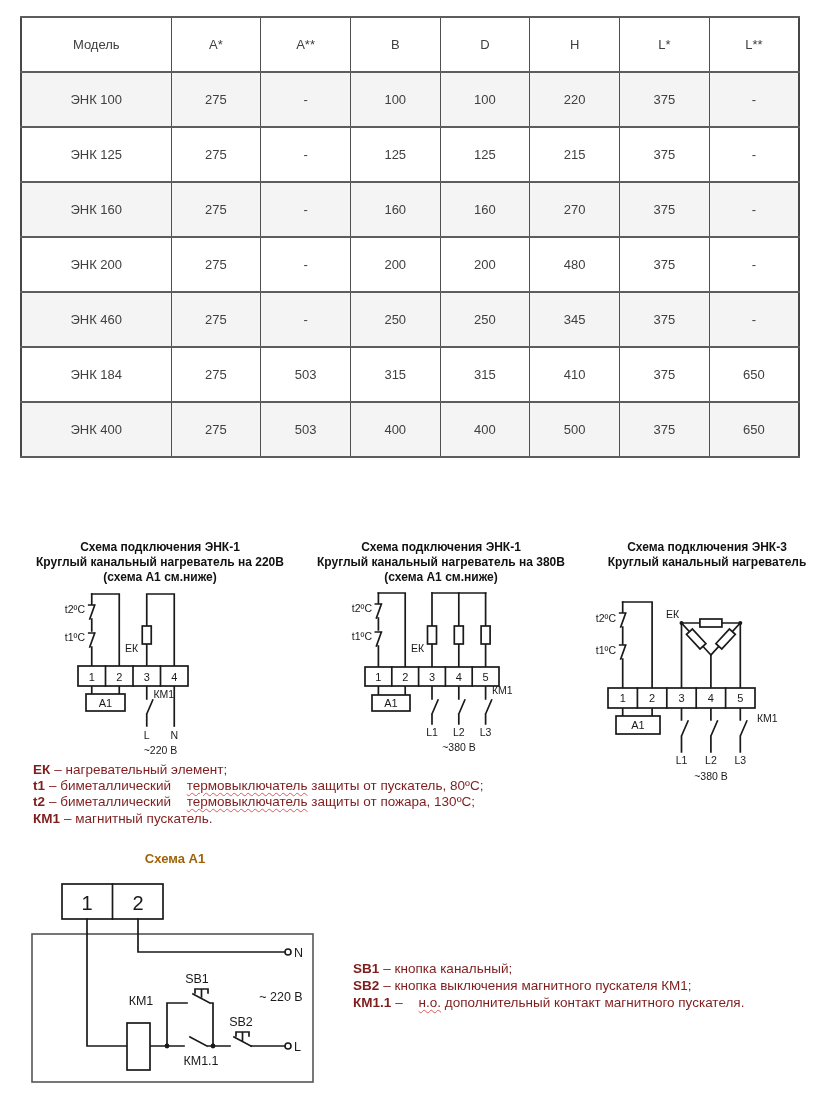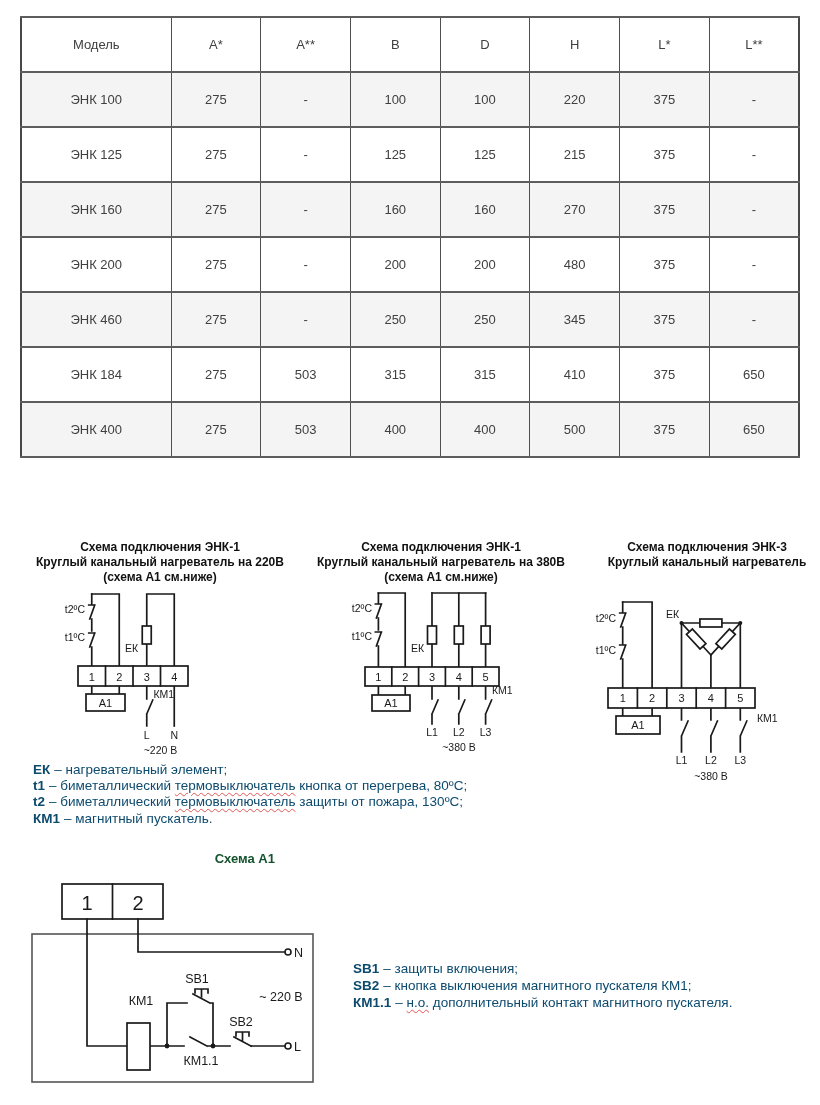--- a/index.html
+++ b/index.html
@@ -13,27 +13,27 @@
                border-top:2px solid #5d5d5d; border-bottom:2px solid #5d5d5d;
                height:53px; text-align:center; vertical-align:middle; font-weight:normal; padding:0; }
   table.dims col.c-model { width:150px; }
   table.dims tbody tr:nth-child(odd) { background:#f4f4f4; }
 
   
   .diag-title { position:absolute; text-align:center; font-weight:bold; font-size:12px;
                 line-height:15px; color:#111; }
 
   
-  .legend { position:absolute; font-size:13.5px; line-height:16.2px; color:#0c4a6e; }
+  .legend { position:absolute; font-size:13.5px; line-height:16.2px; color:#7f1d1d; }
   .legend .lk { font-weight:bold; margin-right:4px; }
   .wavy { text-decoration-line:underline; text-decoration-style:wavy;
-          text-decoration-color:#e25555; text-decoration-thickness:1px; text-underline-offset:2px; }
-
-  .schemeA1-title { position:absolute; left:75px; top:851px; width:200px; text-align:right;
-                    font-weight:bold; font-size:13px; color:#14532d; }
+          text-decoration-color:#e25555; text-decoration-thickness:1px; text-underline-offset:2px;margin-left:12px; }
+
+  .schemeA1-title { position:absolute; left:75px; top:851px; width:200px; text-align:center;
+                    font-weight:bold; font-size:13px; color:#a16207; }
 
   
   svg { position:absolute; overflow:visible; }
   .wire { stroke:#1a1a1a; stroke-width:1.7; fill:none; stroke-linecap:square; }
   .comp { fill:#fff; stroke:#1a1a1a; stroke-width:1.7; }
   .bigbox { fill:none; stroke:#555; stroke-width:1.6; }
   .dot { fill:#1a1a1a; stroke:none; }
   .node { fill:#fff; stroke:#1a1a1a; stroke-width:1.6; }
   svg text { font-family:"Liberation Sans", sans-serif; fill:#1a1a1a; font-size:10.5px; }
   text.mid { text-anchor:middle; }
@@ -261,21 +261,21 @@
     <text class="end" x="679" y="618">ЕК</text>
     <text x="757" y="722">КМ1</text>
     <text class="mid" x="681.5" y="764">L1</text>
     <text class="mid" x="710.9" y="764">L2</text>
     <text class="mid" x="740.3" y="764">L3</text>
     <text class="mid" x="711" y="780">~380 В</text>
   </svg>
 
   <div class="legend" style="left:33px; top:762px;">
     <div><span class="lk">ЕК</span><span>– нагревательный элемент;</span><span class="wavy"></span><span></span></div>
-    <div><span class="lk">t1</span><span>– биметаллический </span><span class="wavy">термовыключатель</span><span> кнопка от перегрева, 80ºС;</span></div>
+    <div><span class="lk">t1</span><span>– биметаллический </span><span class="wavy">термовыключатель</span><span> защиты от пускатель, 80ºС;</span></div>
     <div><span class="lk">t2</span><span>– биметаллический </span><span class="wavy">термовыключатель</span><span> защиты от пожара, 130ºС;</span></div>
     <div><span class="lk">КМ1</span><span>– магнитный пускатель.</span><span class="wavy"></span><span></span></div>
   </div>
 
   <div class="schemeA1-title">Схема А1</div>
 
   <svg style="left:25px; top:872px; width:300px; height:222px;" viewBox="25 872 300 222">
     <g>
       <rect class="comp" x="62" y="884" width="101" height="35"></rect>
       <path class="wire" d="M112.5,884 V919"></path>
@@ -300,18 +300,18 @@
     <text class="biglbl" x="294" y="957">N</text>
     <text class="biglbl" x="294" y="1051">L</text>
     <text class="biglbl mid" x="141" y="1005">КМ1</text>
     <text class="biglbl mid" x="197" y="983">SB1</text>
     <text class="biglbl mid" x="241" y="1026">SB2</text>
     <text class="biglbl mid" x="201" y="1065">КМ1.1</text>
     <text class="biglbl mid" x="281" y="1001">~ 220 В</text>
   </svg>
 
   <div class="legend" style="left:353px; top:960px; line-height:17px;">
-    <div><span class="lk">SB1</span><span>– защиты включения;</span><span class="wavy"></span><span></span></div>
+    <div><span class="lk">SB1</span><span>– кнопка канальный;</span><span class="wavy"></span><span></span></div>
     <div><span class="lk">SB2</span><span>– кнопка выключения магнитного пускателя КМ1;</span><span class="wavy"></span><span></span></div>
     <div><span class="lk">КМ1.1</span><span>– </span><span class="wavy">н.о.</span><span> дополнительный контакт магнитного пускателя.</span></div>
   </div>
 
 </div>
 
 </body></html>

